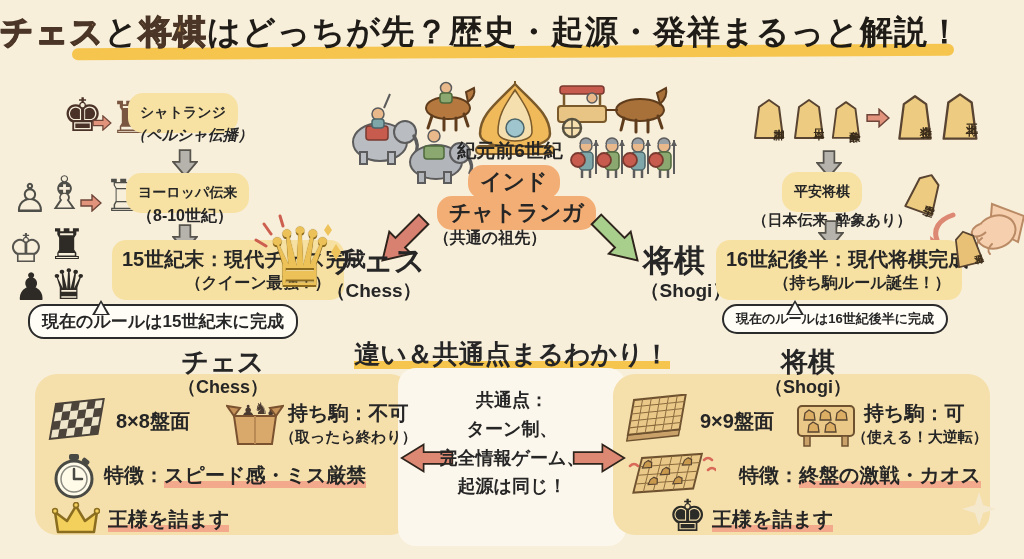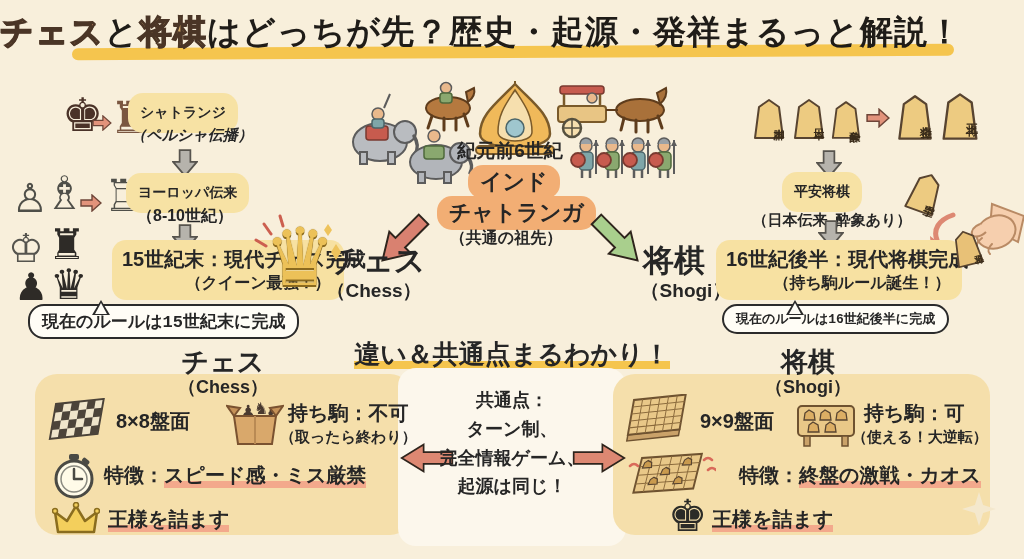--- a/index.html
+++ b/index.html
@@ -19,21 +19,21 @@
 
   
   .pill { background:#f7e2a4; border-radius:15px; padding:11px 12px; font-size:14px; font-weight:800; color:#262626; white-space:nowrap; }
   .pill-orange { background:#f2ae74; border-radius:15px; padding:2px 12px; font-size:22px; font-weight:800; color:#262626; white-space:nowrap; }
   .bigbox { background:#f7e1a2; border-radius:14px; padding:6px 10px; text-align:center; }
   .bigbox .l1 { font-size:20px; font-weight:800; color:#262626; white-space:nowrap; }
   .bigbox .l2 { font-size:16px; font-weight:700; color:#262626; white-space:nowrap; }
   .sub { font-size:15px; font-weight:700; color:#262626; white-space:nowrap; }
 
   
-  .bubble { background:#fffdf6; border:2.5px solid #2b2b2b; border-radius:16px; padding:4px 12px; font-size:17px; font-weight:800; color:#262626; white-space:nowrap;font-family:Liberation Mono, monospace; }
+  .bubble { background:#fffdf6; border:2.5px solid #2b2b2b; border-radius:16px; padding:4px 12px; font-size:17px; font-weight:800; color:#262626; white-space:nowrap; }
   .bubble::before { content:''; position:absolute; top:-15px; left:62px; border:9px solid transparent; border-bottom:15px solid #2b2b2b; }
   .bubble::after  { content:''; position:absolute; top:-9px;  left:65px; border:6px solid transparent; border-bottom:11px solid #fffdf6; }
 
   
   .piece { font-family:"DejaVu Sans",sans-serif; line-height:1; font-weight:400; }
 
   
   .koma { position:absolute; }
   .koma .kanji { position:absolute; left:0; top:7px; width:100%; text-align:center; writing-mode:vertical-rl; text-orientation:upright; font-size:11px; font-weight:800; color:#3a2c1a; height:30px; margin:auto; left:50%; transform:translateX(-50%); }
 
@@ -194,21 +194,21 @@
         <path d="M20 2 v34" stroke="#5c5c5c" stroke-width="2"></path>
           <path d="M20 2 l3 6 h-6 z" fill="#5c5c5c"></path>
         <path d="M6 32 v8 M14 32 v8" stroke="#5c5c5c" stroke-width="2.5"></path>
       </g>
     </g>
   </svg>
 
   <div class="abs jp ctr" style="left:432px; top:138px; width:156px; font-size:19px; font-weight:800;">紀元前6世紀</div>
   <div class="abs pill-orange" style="left:468px; top:165px;">インド</div>
   <div class="abs pill-orange" style="left:437px; top:196px;">チャトランガ</div>
-  <div class="abs sub ctr" style="left:424px; top:228px; width:164px; font-size:16px;">（共通の祖先）</div>
+  <div class="abs sub ctr" style="left:408px; top:228px; width:164px; font-size:16px;">（共通の祖先）</div>
 
   <svg class="abs" style="left:372px; top:220px; transform:rotate(135deg);" width="62" height="40" viewBox="0 0 64 36">
       <path d="M2 11 H36 V2 L62 18 L36 34 V25 H2 Z" fill="#d98170" stroke="#2e241c" stroke-width="2"></path>
     </svg>
   <svg class="abs" style="left:586px; top:220px; transform:rotate(45deg);" width="62" height="40" viewBox="0 0 64 36">
       <path d="M2 11 H36 V2 L62 18 L36 34 V25 H2 Z" fill="#a9cf8d" stroke="#2e241c" stroke-width="2"></path>
     </svg>
 
   <div class="abs jp ctr" style="left:320px; top:240px; width:116px; font-size:31px; font-weight:800;">チェス</div>
   <div class="abs jp ctr" style="left:316px; top:278px; width:116px; font-size:19px;">（Chess）</div>

